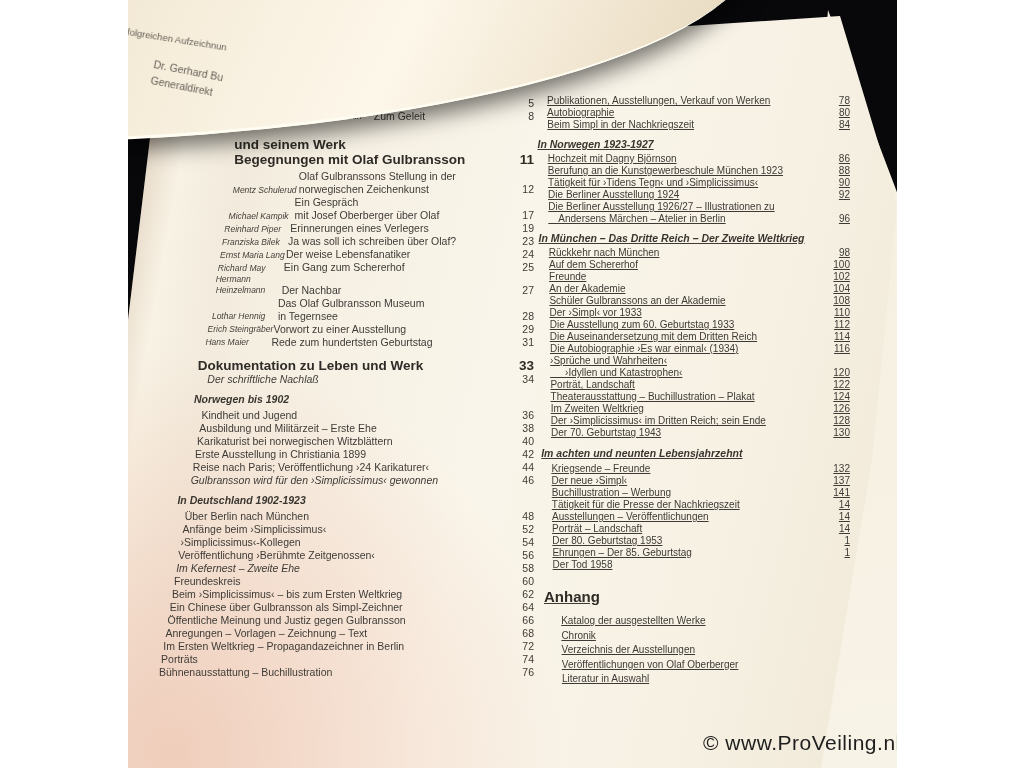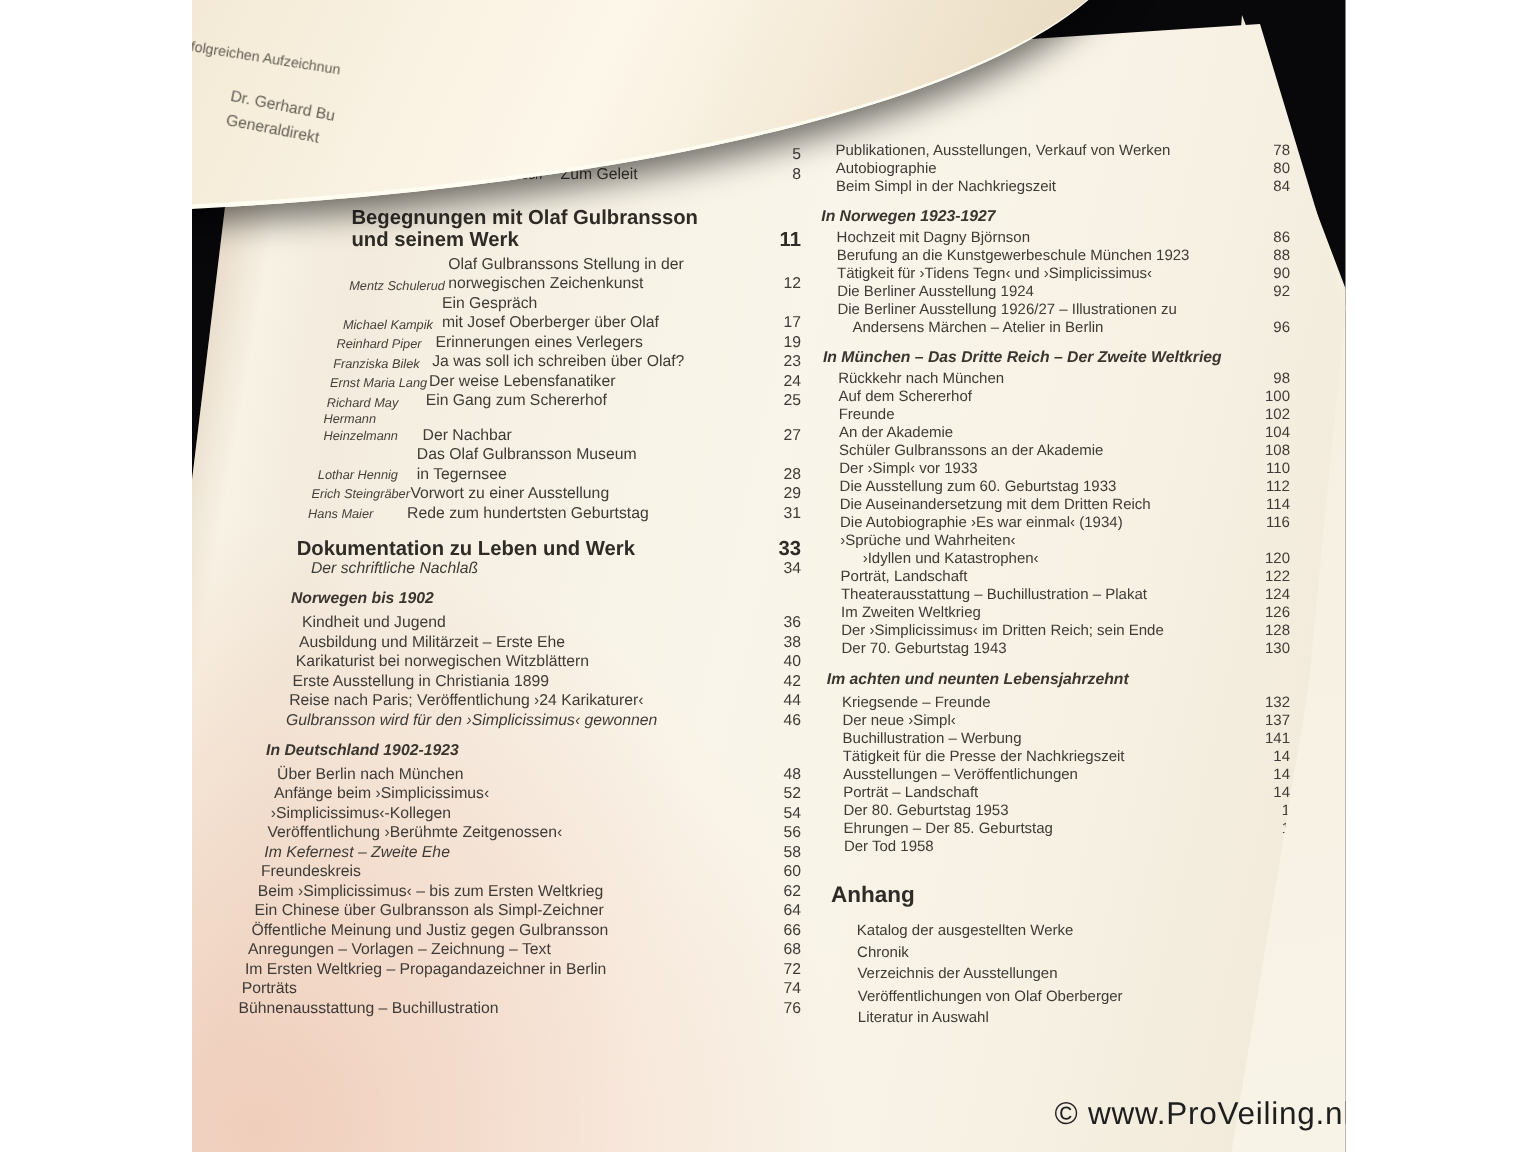--- a/index.html
+++ b/index.html
@@ -40,21 +40,21 @@
   }
   .frag{position:absolute;color:#4a443c;opacity:.85;white-space:nowrap;
         filter:blur(.4px);transform-origin:0 0;}
   .frag1{left:0px;top:26px;font-size:9.5px;transform:rotate(9deg);}
   .frag2{left:27px;top:58px;font-size:10.5px;transform:rotate(11deg);}
   .frag3{left:24px;top:74px;font-size:10.5px;transform:rotate(11deg);}
 
   
   .col{position:absolute;color:#3e3b36;}
   .col-left{left:106px;top:66px;width:300px;font-size:10.5px;line-height:13px;}
-  .col-right{left:418px;top:95px;width:314px;font-size:10px;line-height:12px;}
+  .col-right{left:408px;top:95px;width:314px;font-size:10px;line-height:12px;text-decoration:underline;}
   .toc-title{font-weight:bold;font-size:11.5px;padding-left:30px;margin-bottom:2px;color:#35322d;}
   .row{display:flex;align-items:flex-end;}
   .lg{display:flex;align-items:flex-end;min-width:0;}
   .col-left .row{padding-left:24px;}
   .col-left .row.has-author{padding-left:16px;}
   .col-right .row{padding-left:11px;}
   .col-right .row.ind{padding-left:19px;margin-bottom:2.5px;}
   .author{font-style:italic;font-size:8.5px;line-height:11px;width:66px;flex:none;
           color:#45413a;padding-bottom:.5px;}
   .author-inline{font-style:italic;font-size:8.5px;color:#45413a;margin-right:12px;}
@@ -96,21 +96,21 @@
         <div class="row">
           <div class="lg sh" style="margin-right: auto; transform: translateX(-7.3px);">
             <div class="author-inline">Dagny Björnson Gulbransson</div>
             <div class="txt">Zum Geleit</div>
           </div>
           <div class="pg">8</div>
         </div>
         <div class="gap" style="height: 14px;"></div>
         <div class="heading">
           <div class="lg sh" style="margin-right: auto; transform: translateX(-11.7px);">
-            <div class="txt"><div class="ln">Begegnungen mit Olaf Gulbransson</div><div class="ln">und seinem Werk</div></div>
+            <div class="txt"><div class="ln">und seinem Werk</div><div class="ln">Begegnungen mit Olaf Gulbransson</div></div>
           </div>
           <div class="pg">11</div>
         </div>
         <div class="gap" style="height: 3px;"></div>
         <div class="row has-author">
           <div class="lg sh" style="margin-right: auto; transform: translateX(-17.2px);">
             <div class="author">Mentz Schulerud</div>
             <div class="txt"><div class="ln">Olaf Gulbranssons Stellung in der</div><div class="ln">norwegischen Zeichenkunst</div></div>
           </div>
           <div class="pg">12</div>

